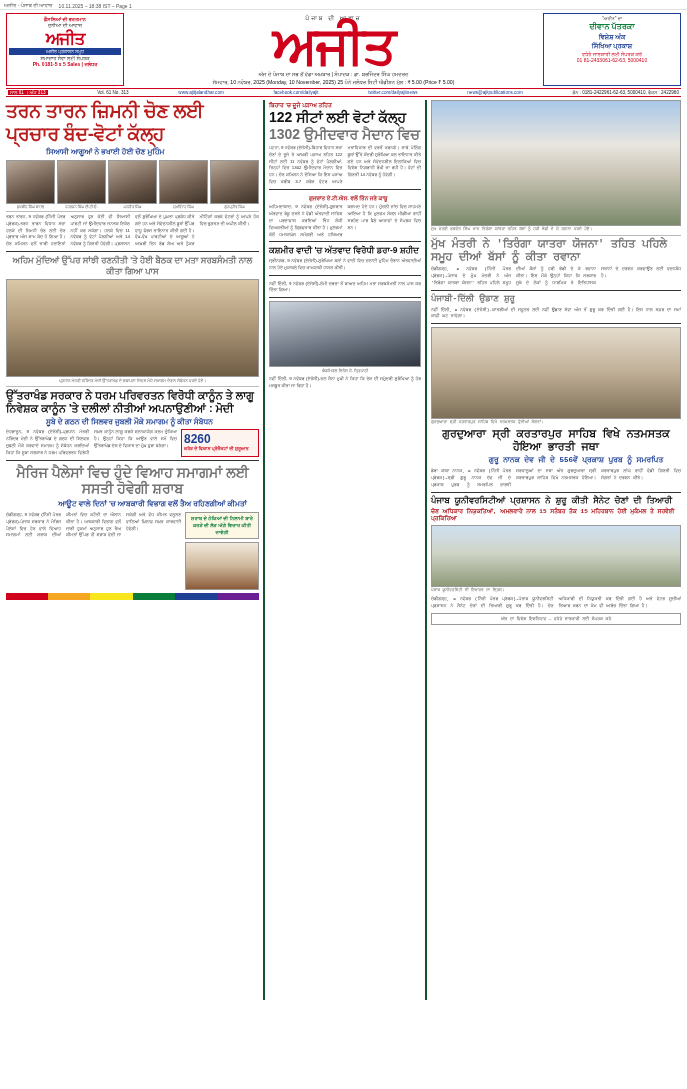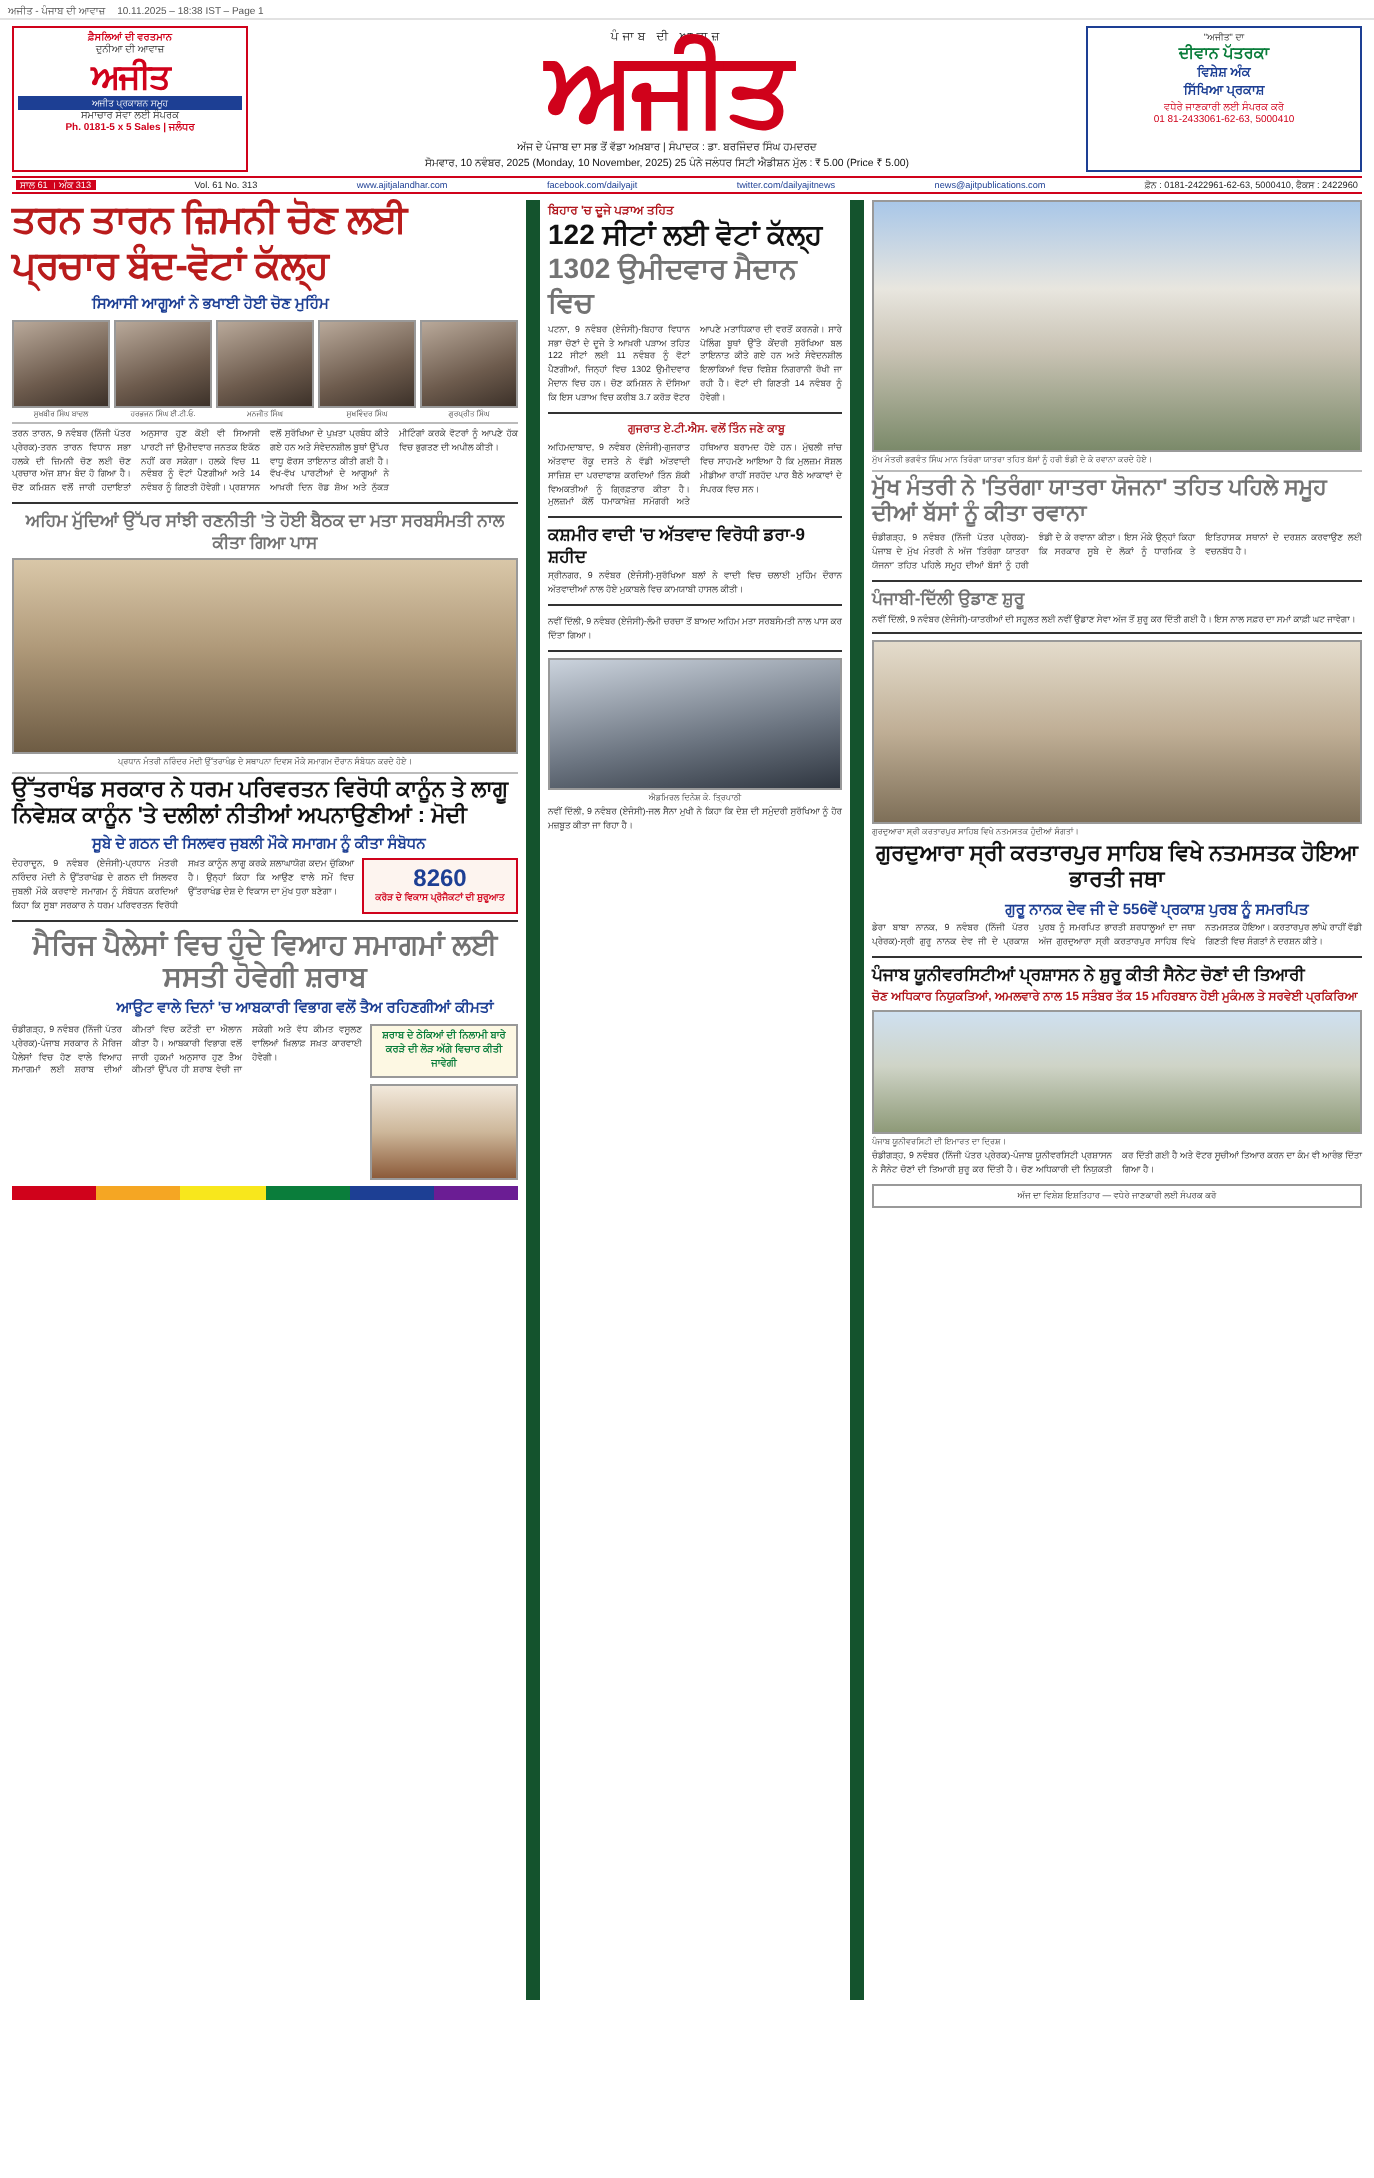--- a/index.html
+++ b/index.html
@@ -113,25 +113,25 @@
   .infobar .link { color: #1d3f94; }
   
   .grid {
     display: flex;
     gap: 4px;
     margin-top: 3px;
     height: 900px;
   }
   .col-left { width: 253px; display: flex; flex-direction: column; }
   .col-mid  { width: 158px; display: flex; flex-direction: column; }
-  .col-right{ flex: 1; display: flex; flex-direction: column; }
+  .col-right{ flex: 1; display: flex; flex-direction: column; font-family: Liberation Mono, monospace; }
 
   .hl { border-top: 1px solid #333; margin: 3px 0; }
   .hl-thin { border-top: 1px solid #bbb; margin: 2px 0; }
-  .vl { border-left: 7px solid #14532d; }
+  .vl { border-left: 2px solid #14532d; }
 
   .headline-xl {
     font-size: 19px; font-weight: bold; color: #b91c1c; line-height: 1.18; letter-spacing: -0.3px;
   }
   .headline-lg {
     font-size: 14px; font-weight: bold; color: #111; line-height: 1.2;
   }
   .headline-md {
     font-size: 11px; font-weight: bold; color: #111; line-height: 1.2;
   }
@@ -281,21 +281,21 @@
 
         <div>
           <div class="headline-sm center headline-red">ਅਹਿਮ ਮੁੱਦਿਆਂ ਉੱਪਰ ਸਾਂਝੀ ਰਣਨੀਤੀ 'ਤੇ ਹੋਈ ਬੈਠਕ ਦਾ ਮਤਾ ਸਰਬਸੰਮਤੀ ਨਾਲ ਕੀਤਾ ਗਿਆ ਪਾਸ</div>
           <div class="photo ph-stage" style="height:98px; margin-top:3px;"></div>
           <div class="caption center">ਪ੍ਰਧਾਨ ਮੰਤਰੀ ਨਰਿੰਦਰ ਮੋਦੀ ਉੱਤਰਾਖੰਡ ਦੇ ਸਥਾਪਨਾ ਦਿਵਸ ਮੌਕੇ ਸਮਾਗਮ ਦੌਰਾਨ ਸੰਬੋਧਨ ਕਰਦੇ ਹੋਏ।</div>
           <div class="hl-thin"></div>
           <div class="headline-md">ਉੱਤਰਾਖੰਡ ਸਰਕਾਰ ਨੇ ਧਰਮ ਪਰਿਵਰਤਨ ਵਿਰੋਧੀ ਕਾਨੂੰਨ ਤੇ ਲਾਗੂ ਨਿਵੇਸ਼ਕ ਕਾਨੂੰਨ 'ਤੇ ਦਲੀਲਾਂ ਨੀਤੀਆਂ ਅਪਨਾਉਣੀਆਂ : ਮੋਦੀ</div>
           <div class="subhead">ਸੂਬੇ ਦੇ ਗਠਨ ਦੀ ਸਿਲਵਰ ਜੁਬਲੀ ਮੌਕੇ ਸਮਾਗਮ ਨੂੰ ਕੀਤਾ ਸੰਬੋਧਨ</div>
           <div style="display:flex; gap:4px; margin-top:2px;">
             <div class="body c2" style="flex:1;">ਦੇਹਰਾਦੂਨ, 9 ਨਵੰਬਰ (ਏਜੰਸੀ)-ਪ੍ਰਧਾਨ ਮੰਤਰੀ ਨਰਿੰਦਰ ਮੋਦੀ ਨੇ ਉੱਤਰਾਖੰਡ ਦੇ ਗਠਨ ਦੀ ਸਿਲਵਰ ਜੁਬਲੀ ਮੌਕੇ ਕਰਵਾਏ ਸਮਾਗਮ ਨੂੰ ਸੰਬੋਧਨ ਕਰਦਿਆਂ ਕਿਹਾ ਕਿ ਸੂਬਾ ਸਰਕਾਰ ਨੇ ਧਰਮ ਪਰਿਵਰਤਨ ਵਿਰੋਧੀ ਸਖ਼ਤ ਕਾਨੂੰਨ ਲਾਗੂ ਕਰਕੇ ਸ਼ਲਾਘਾਯੋਗ ਕਦਮ ਚੁੱਕਿਆ ਹੈ। ਉਨ੍ਹਾਂ ਕਿਹਾ ਕਿ ਆਉਣ ਵਾਲੇ ਸਮੇਂ ਵਿਚ ਉੱਤਰਾਖੰਡ ਦੇਸ਼ ਦੇ ਵਿਕਾਸ ਦਾ ਮੁੱਖ ਧੁਰਾ ਬਣੇਗਾ।</div>
-            <div class="box-red tint" style="width:78px; text-align:center;">
+            <div class="box-red tint" style="width:78px; text-align:left;">
               <div style="font-size:12px;font-weight:bold;color:#1d3f94;">8260</div>
               <div style="font-size:4.6px;color:#d0021b;font-weight:bold;">ਕਰੋੜ ਦੇ ਵਿਕਾਸ ਪ੍ਰੋਜੈਕਟਾਂ ਦੀ ਸ਼ੁਰੂਆਤ</div>
             </div>
           </div>
         </div>
 
         <div class="hl"></div>
 
         <div>
           <div class="headline-lg headline-red center">ਮੈਰਿਜ ਪੈਲੇਸਾਂ ਵਿਚ ਹੁੰਦੇ ਵਿਆਹ ਸਮਾਗਮਾਂ ਲਈ ਸਸਤੀ ਹੋਵੇਗੀ ਸ਼ਰਾਬ</div>

